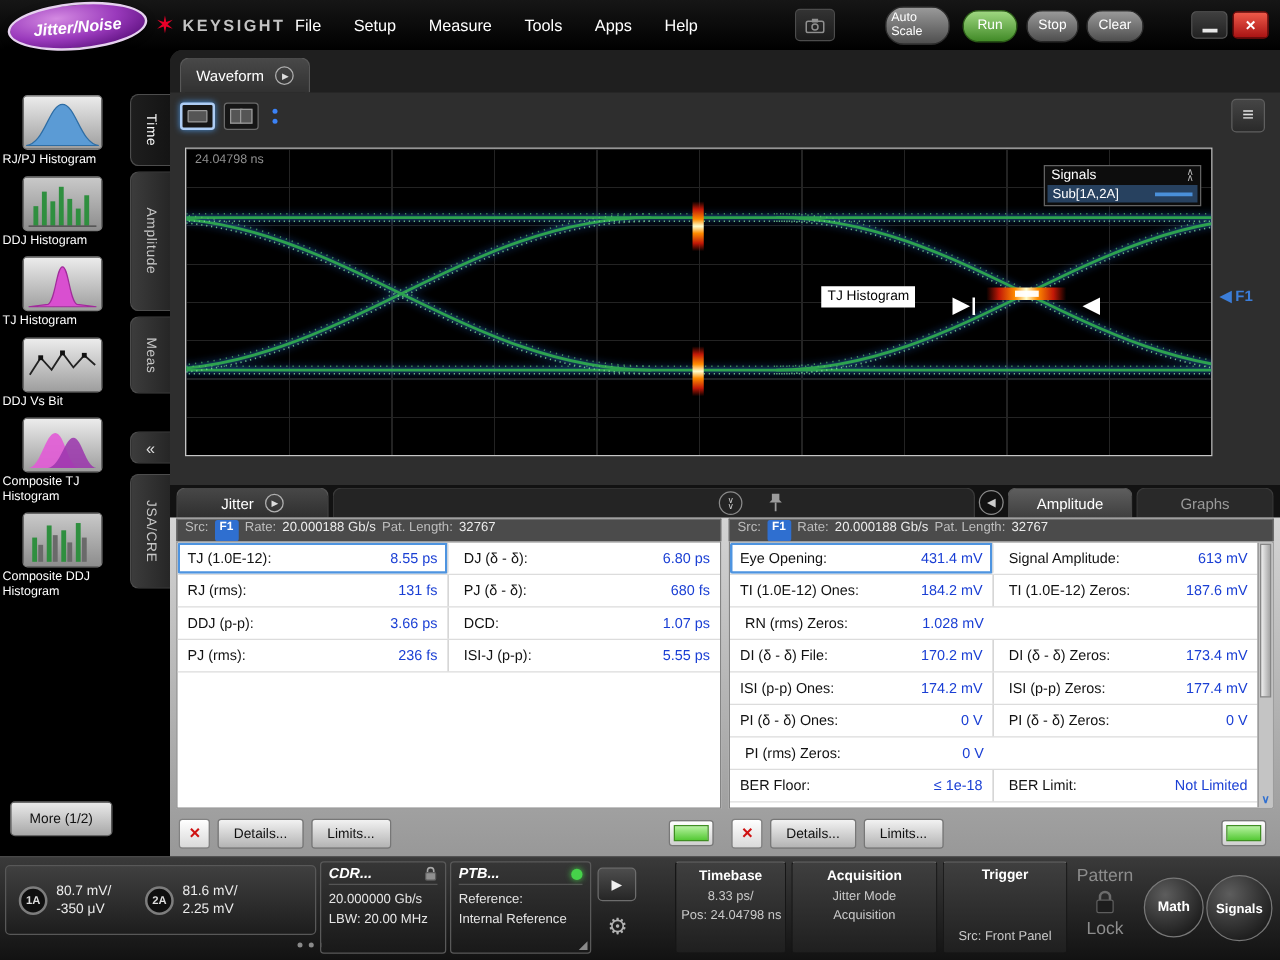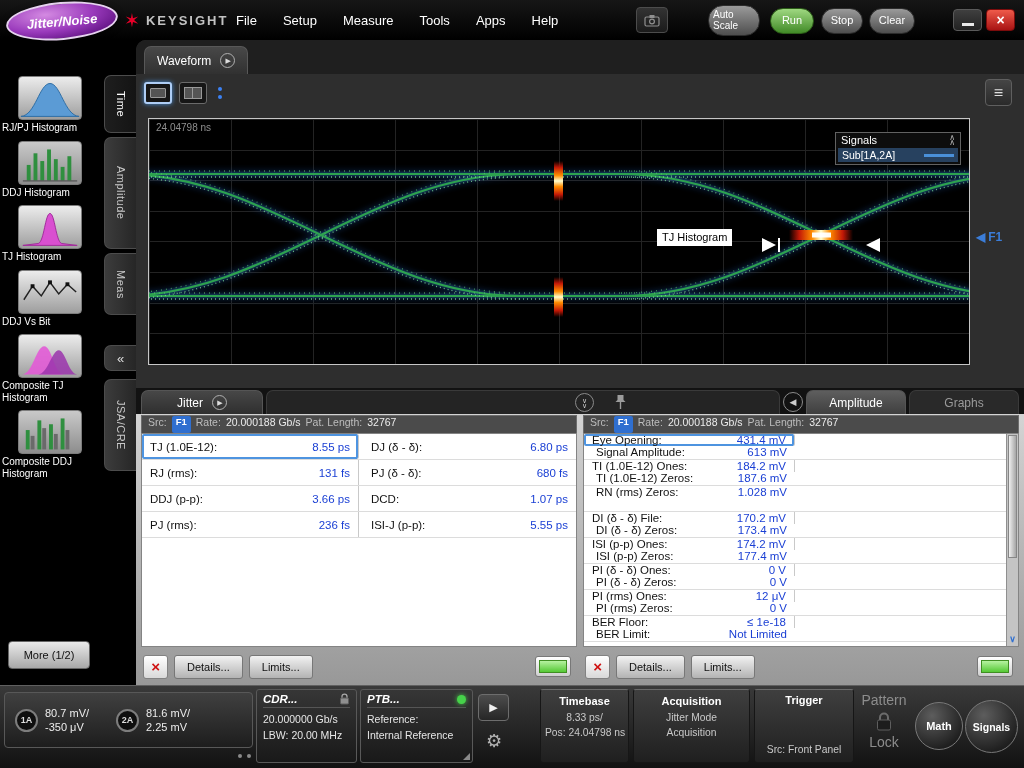--- a/index.html
+++ b/index.html
@@ -129,21 +129,21 @@
   .phead .hv { color:#ececec; }
   .src-badge { background:#2f6fd0; color:#fff; font-weight:bold; font-size:9.5px; padding:0 4px; border-radius:2px; }
   .ptable { position:relative; height:214px; background:#fff; border:1px solid #848484; overflow:hidden; }
   .trow { display:flex; height:26px; border-bottom:1px solid #dcdcdc; }
   .tcell { width:50%; display:flex; justify-content:space-between; align-items:center;
     padding:0 8px; border-right:1px solid #c9c9c9; min-width:0; }
   .tcell:last-child { border-right:none;padding-left:12px; }
   .tcell .lbl { color:#121212; font-size:11.5px; white-space:nowrap; }
   .tcell .val { color:#1a3fd4; font-size:11.5px; white-space:nowrap; }
   .tcell.sel { box-shadow:inset 0 0 0 2px #4e94e0; border-radius:2px; }
-  .withbar .trow { margin-right:12px;flex-direction:column; }
+  .withbar .trow { margin-right:12px; }
   .vscroll { position:absolute; right:0; top:0; bottom:0; width:12px; background:#c4c4c4;
     border-left:1px solid #8f8f8f; display:flex; flex-direction:column; }
   .vthumb { flex:0 0 58%; margin:1px; background:linear-gradient(90deg,#efefef,#a5a5a5); border:1px solid #868686; }
   .varrow { margin-top:auto; text-align:center; color:#2f6fd0; font-size:9px; font-weight:bold; padding-bottom:2px; }
   .pfoot { height:34px; display:flex; align-items:center; gap:6px; padding:5px 2px 0 2px; }
   .xbtn { width:25px; height:24px; background:linear-gradient(#fff,#d9d9d9); border:1px solid #828282;
     border-radius:3px; color:#cf1212; font-weight:bold; font-size:15px; line-height:1;
     display:flex; align-items:center; justify-content:center; font-style:italic; }
   .gbtn { height:24px; padding:0 12px; background:linear-gradient(#f2f2f2,#b3b3b3); border:1px solid #777;
     border-radius:3px; font-size:11px; color:#101010; }
@@ -590,24 +590,20 @@
               <span class="lbl">PI (δ - δ) Ones:</span>
                 <span class="val">0 V</span>
               </div>
             <div class="tcell">
               <span class="lbl">PI (δ - δ) Zeros:</span>
                 <span class="val">0 V</span>
               </div>
           </div>
           <div class="trow">
             <div class="tcell">
-              <span class="lbl">PI (rms) Ones:</span>
-                <span class="val">12 μV</span>
-              </div>
-            <div class="tcell">
               <span class="lbl">PI (rms) Zeros:</span>
                 <span class="val">0 V</span>
               </div>
           </div>
           <div class="trow">
             <div class="tcell">
               <span class="lbl">BER Floor:</span>
                 <span class="val">≤ 1e-18</span>
               </div>
             <div class="tcell">

